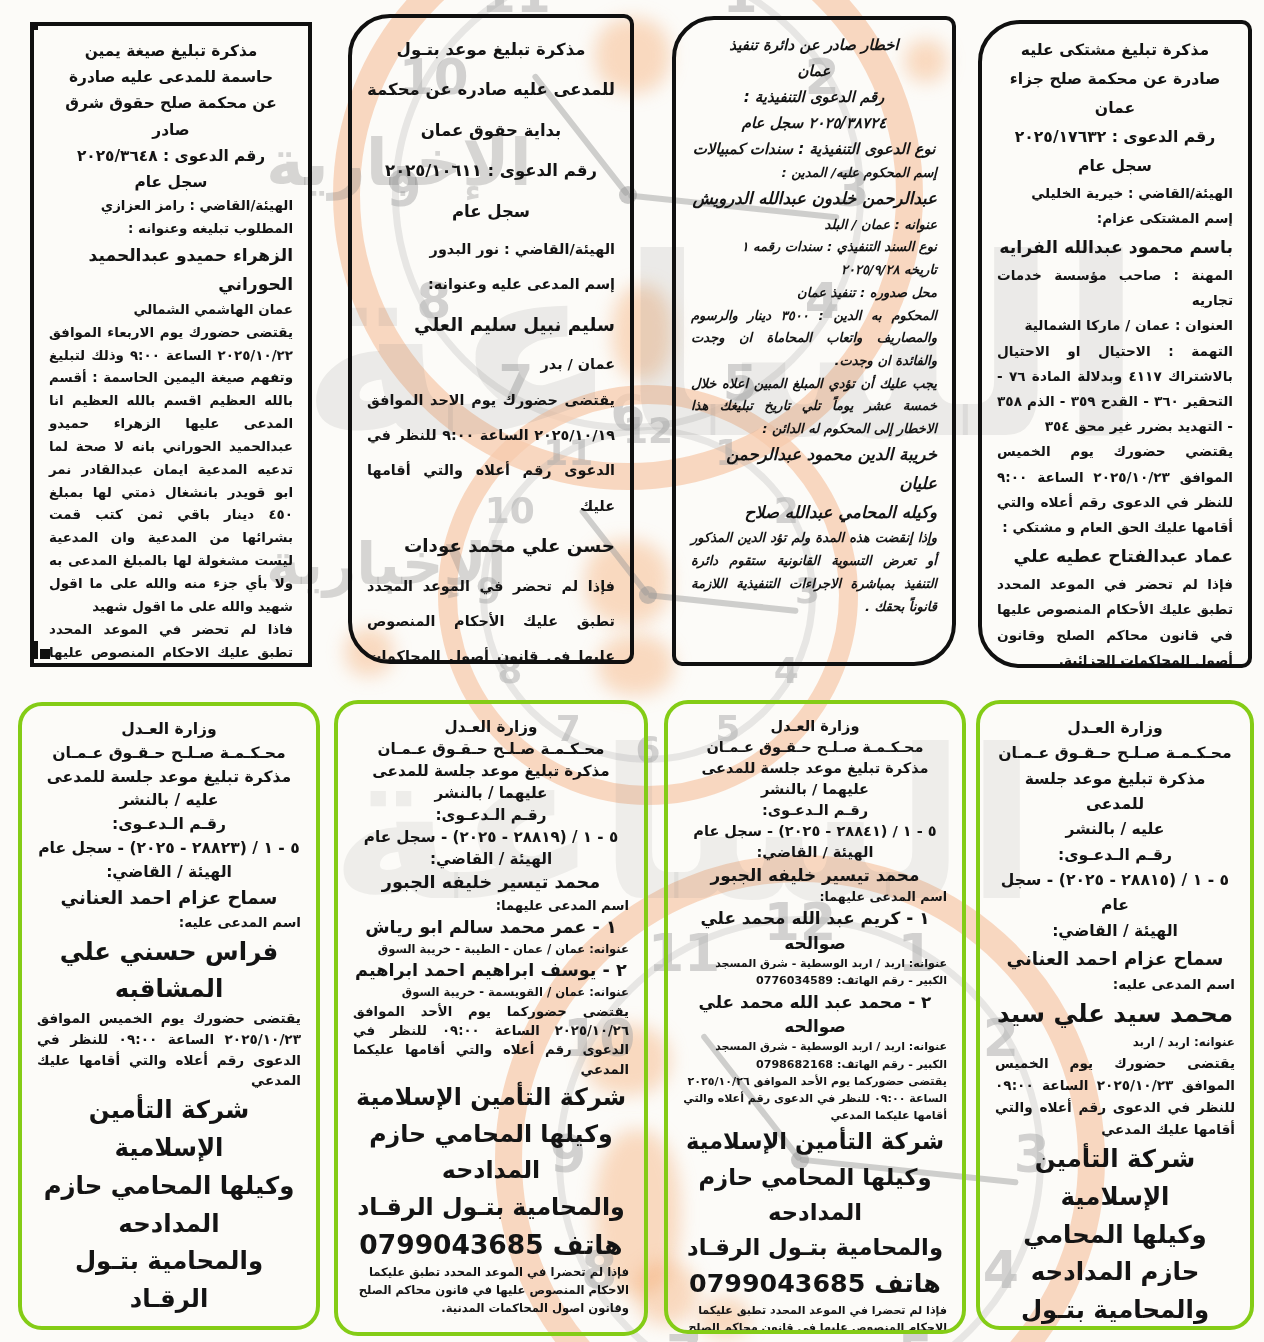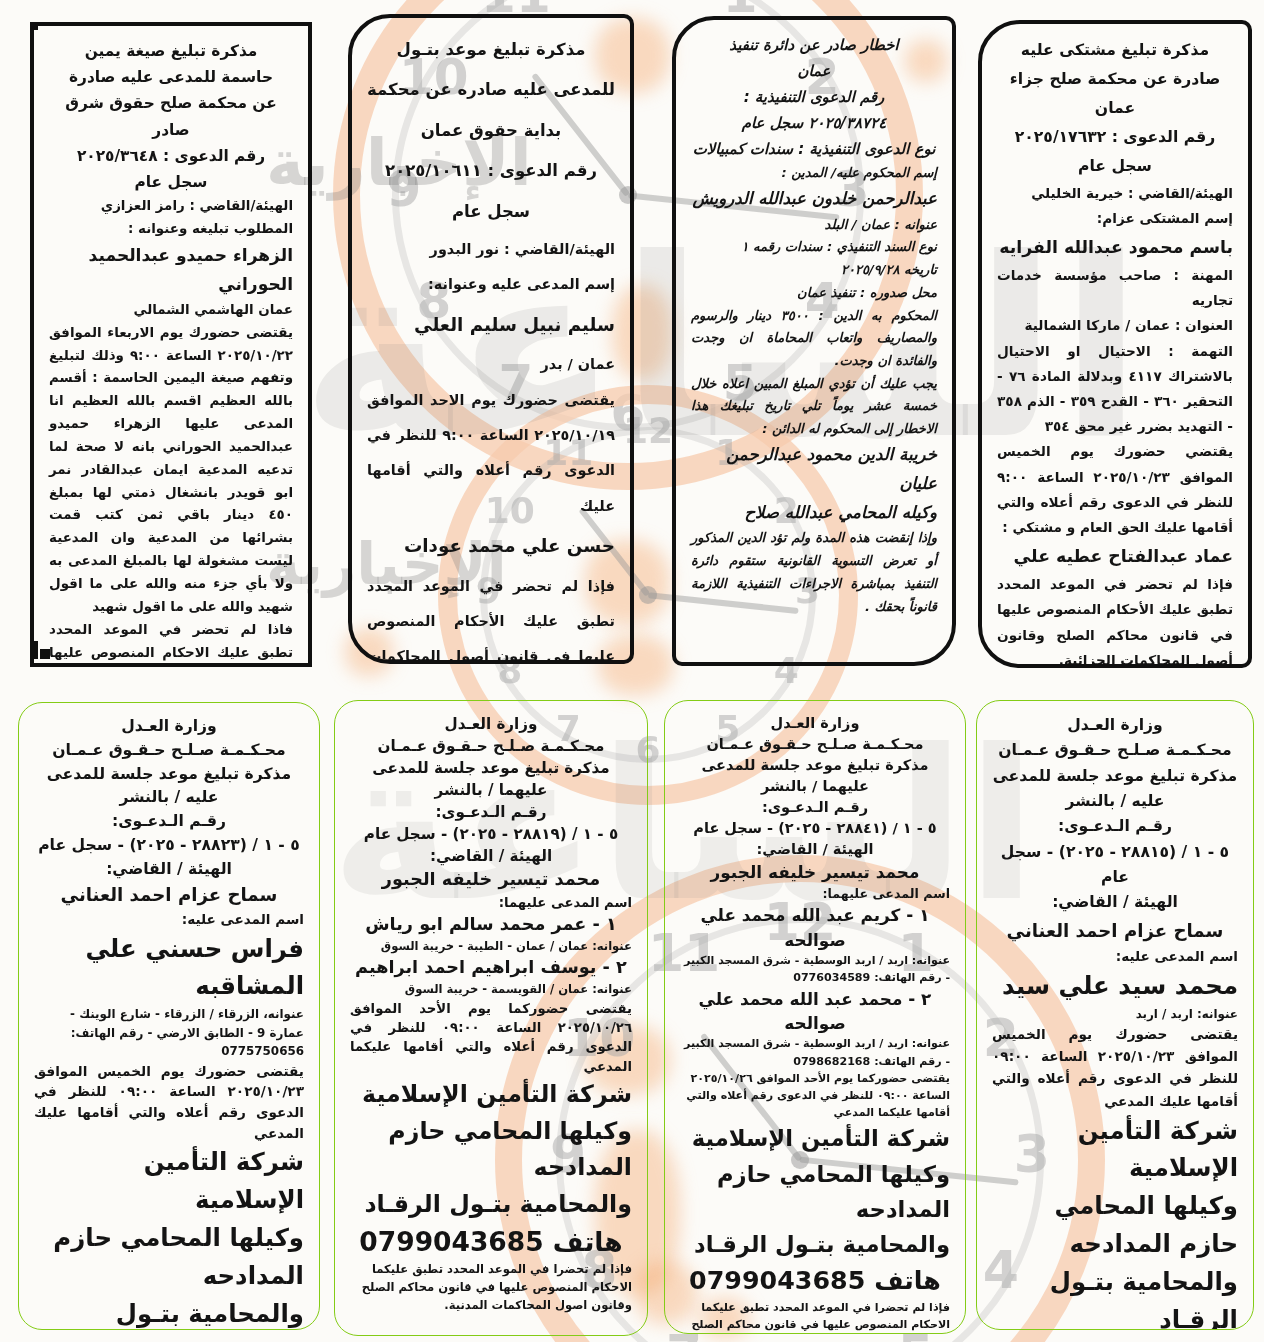--- a/index.html
+++ b/index.html
@@ -19,29 +19,29 @@
   .wm-word{position:absolute;font-weight:700;white-space:nowrap;direction:rtl;}
   .wm-blob{position:absolute;background:rgba(243,146,73,.32);filter:blur(9px);border-radius:45%;}
   
   .notice{
     position:absolute;z-index:2;box-sizing:border-box;direction:rtl;
     padding:12px 15px;overflow:hidden;background:transparent;
   }
   .frame-stepped{border:4px solid #101010;}
   .frame-scallop{border:4px solid #101010;border-radius:42px 10px 10px 42px;}
   .frame-scallop2{border:4px solid #101010;border-radius:42px 10px 42px 10px;font-style:italic;}
-  .frame-rounded{border:1px solid #84cc16;border-radius:24px;}
+  .frame-rounded{border:4px solid #84cc16;border-radius:24px;}
   .corner-orn{position:absolute;background:#101010;z-index:3;}
   .line{width:100%;}
   .l-h   {font-size:1.10em;font-weight:700;text-align:center;}
   .l-n   {font-size:1.22em;font-weight:700;text-align:right;}
   .l-nc  {font-size:1.28em;font-weight:700;text-align:center;}
   .l-b   {font-size:0.96em;font-weight:600;text-align:justify;}
   .l-bs  {font-size:0.84em;font-weight:600;text-align:right;line-height:1.55;}
-  .l-big {font-size:1.72em;font-weight:700;text-align:right;line-height:1.55;}
+  .l-big {font-size:1.72em;font-weight:700;text-align:center;line-height:1.55;}
   .l-phone{font-size:1.92em;font-weight:700;text-align:center;line-height:1.45;}
 </style>
 </head>
 <body>
 
 <div class="page">
   <div class="wm-layer" id="wm-layer">
       <div class="wm-blob" style="left: 595px; top: 18px; width: 75px; height: 75px;"></div>
       <div class="wm-blob" style="left: 905px; top: 40px; width: 42px; height: 42px;"></div>
       <div class="wm-blob" style="left: 612px; top: 285px; width: 60px; height: 95px;"></div>
@@ -182,21 +182,20 @@
         <div class="line l-h">وزارة العـدل</div>
         <div class="line l-h">محـكـمـة صـلـح حـقـوق عـمـان</div>
         <div class="line l-h">مذكرة تبليغ موعد جلسة للمدعى</div>
         <div class="line l-h">عليه / بالنشر</div>
         <div class="line l-h">رقـم الـدعـوى:</div>
         <div class="line l-h">٥ - ١ / (٢٨٨٢٣ - ٢٠٢٥) - سجل عام</div>
         <div class="line l-h">الهيئة / القاضي:</div>
         <div class="line l-nc">سماح عزام احمد العناني</div>
         <div class="line l-b">اسم المدعى عليه:</div>
         <div class="line l-big">فراس حسني علي المشاقبه</div>
-        <div class="line l-bs">عنوانه، الزرقاء / الزرقاء - شارع الوينك - عمارة 9 - الطابق الارضي - رقم الهاتف: 0775750656</div>
         <div class="line l-b">يقتضى حضورك يوم الخميس الموافق ٢٠٢٥/١٠/٢٣ الساعة ٠٩:٠٠ للنظر في الدعوى رقم أعلاه والتي أقامها عليك المدعي</div>
         <div class="line l-big">شركة التأمين الإسلامية</div>
         <div class="line l-big">وكيلها المحامي حازم المدادحه</div>
         <div class="line l-big">والمحامية بتـول الرقـاد</div>
       </article>
       <article class="notice frame-rounded" style="left: 334px; top: 700px; width: 314px; height: 636px; font-size: 13.8px; line-height: 1.45;">
         <div class="line l-h">وزارة العـدل</div>
         <div class="line l-h">محـكـمـة صـلـح حـقـوق عـمـان</div>
         <div class="line l-h">مذكرة تبليغ موعد جلسة للمدعى</div>
         <div class="line l-h">عليهما / بالنشر</div>

